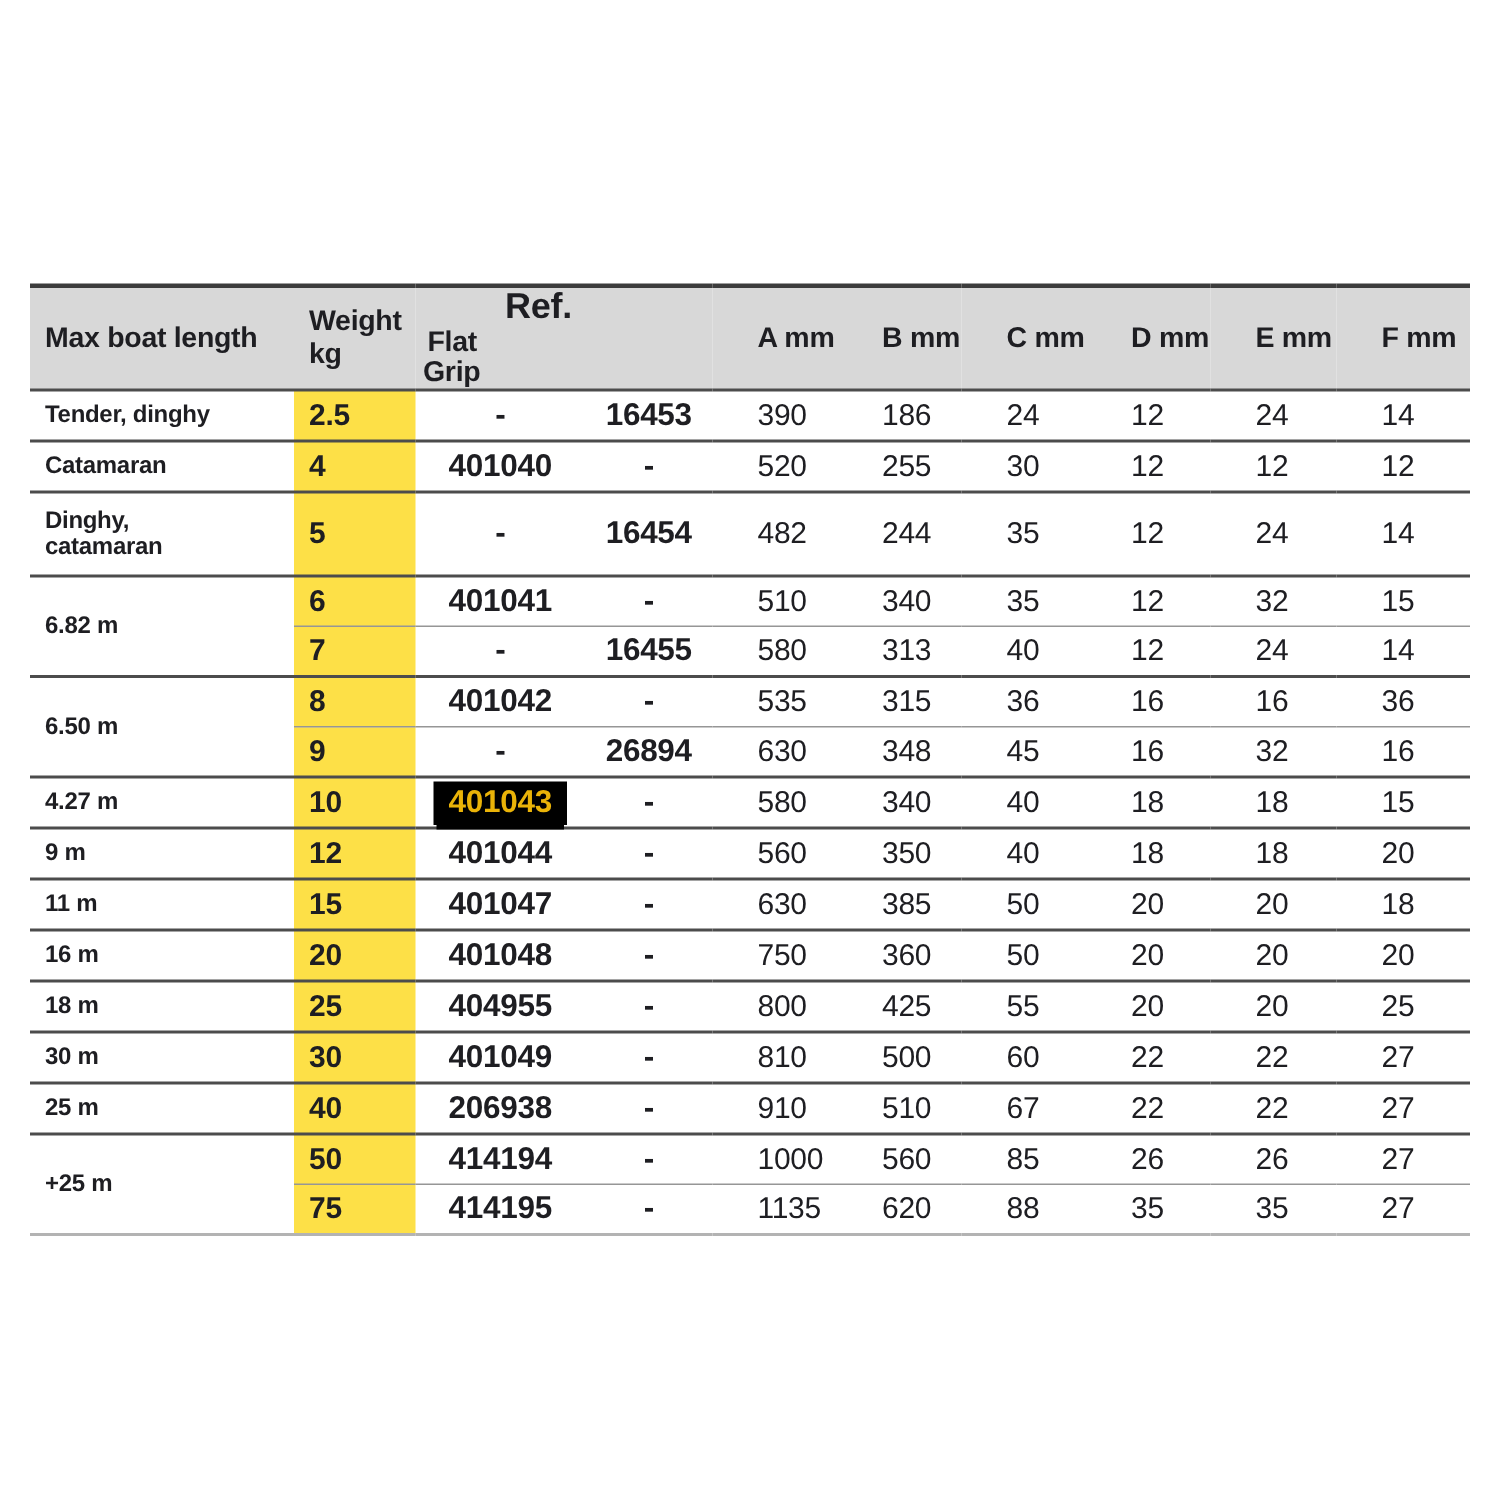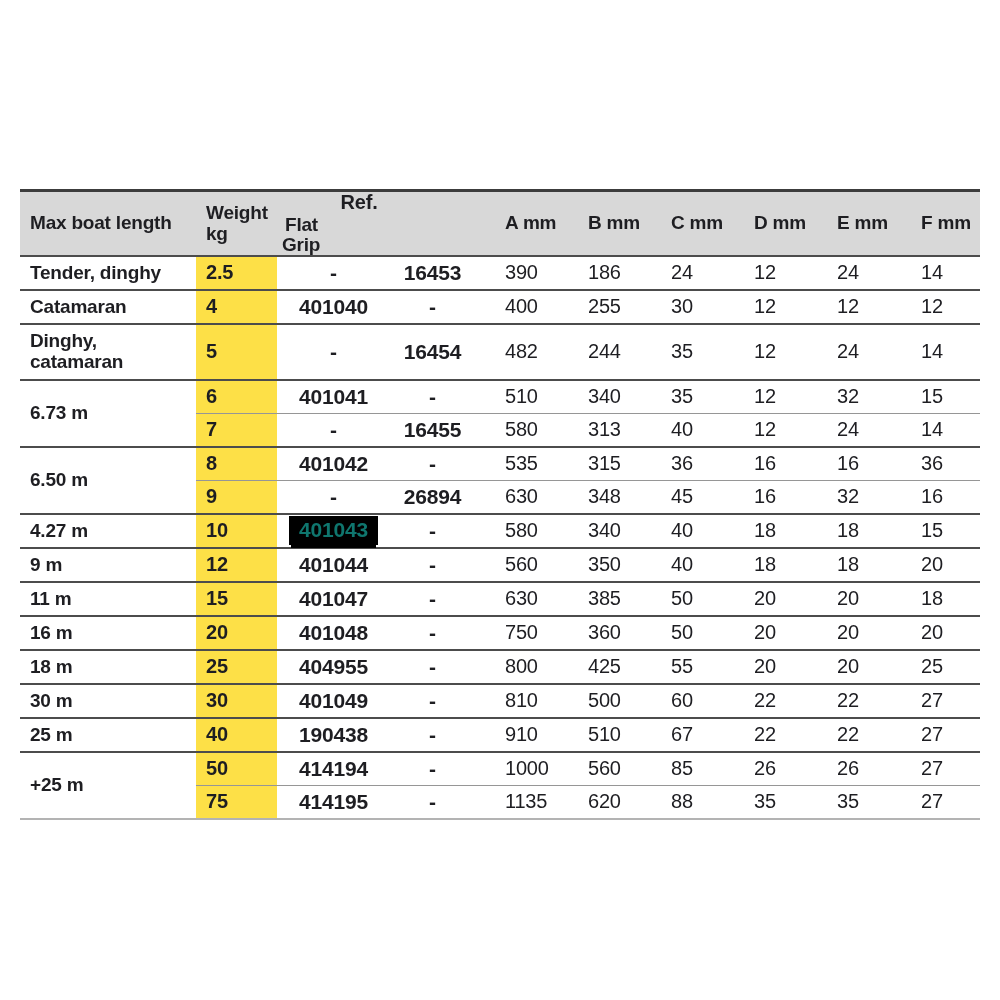--- a/index.html
+++ b/index.html
@@ -36,21 +36,21 @@
     vertical-align: middle;
     padding: 0;
     letter-spacing: -0.2px;
   }
   th.h-boat { padding-left: 10px; }
   th.h-weight { padding-left: 10px; line-height: 1.12; margin-top: 44px; }
   th.h-ref { vertical-align: middle; }
   .ref-top {
     text-align: center;
     padding-right: 34px;
-    font-size: 20px;
+    font-size: 24px;
     line-height: 1.05;
   }
   .ref-sub {
     display: flex;
     line-height: 1.05;
     margin-top: 2px;
     flex-direction: column;
   }
   .ref-sub .ref-flat { width: 113px; box-sizing: border-box; padding-left: 8px; }
   .ref-sub .ref-grip { width: 85px;  box-sizing: border-box; padding-left: 5px; }
@@ -62,21 +62,21 @@
     vertical-align: middle;
     font-size: 20px;
     letter-spacing: -0.2px;
   }
   tr.group td { border-top: 2px solid #4c4c4c; }
   tr.sub td   { border-top: 1px solid #969696; }
   tr.tall td  { height: 54px; }
 
   td.boat {
     font-weight: 700;
-    font-size: 19px;
+    font-size: 16px;
     padding-left: 10px;
     white-space: pre-line;
     line-height: 1.08;
   }
   td.weight {
     background: #fde047;
     font-weight: 700;
     padding-left: 10px;
   }
   td.flat, td.grip {
@@ -84,21 +84,21 @@
     font-weight: 700;
     font-size: 21px;
   }
   td.mm {
     padding-left: 30px;
     font-weight: 400;
   }
   .hl {
     display: inline-block;
     background: #000000;
-    color: #0f766e;
+    color: #eab308;
     padding: 2px 10px 3px 10px;
     box-shadow: 0 5px 0 -2px #000000;
   }
 </style>
 </head>
 <body>
 
 <div class="sheet">
   <table class="spec">
     <colgroup>
@@ -146,42 +146,42 @@
         <td class="mm">24</td>
         <td class="mm">12</td>
         <td class="mm">24</td>
         <td class="mm">14</td>
       </tr>
       <tr class="group">
         <td class="boat">Catamaran</td>
         <td class="weight">4</td>
         <td class="flat">401040</td>
         <td class="grip">-</td>
-        <td class="mm">400</td>
+        <td class="mm">520</td>
         <td class="mm">255</td>
         <td class="mm">30</td>
         <td class="mm">12</td>
         <td class="mm">12</td>
         <td class="mm">12</td>
       </tr>
       <tr class="group tall">
         <td class="boat">Dinghy,
 catamaran</td>
         <td class="weight">5</td>
         <td class="flat">-</td>
         <td class="grip">16454</td>
         <td class="mm">482</td>
         <td class="mm">244</td>
         <td class="mm">35</td>
         <td class="mm">12</td>
         <td class="mm">24</td>
         <td class="mm">14</td>
       </tr>
       <tr class="group">
-        <td class="boat" rowspan="2">6.73 m</td>
+        <td class="boat" rowspan="2">6.82 m</td>
         <td class="weight">6</td>
         <td class="flat">401041</td>
         <td class="grip">-</td>
         <td class="mm">510</td>
         <td class="mm">340</td>
         <td class="mm">35</td>
         <td class="mm">12</td>
         <td class="mm">32</td>
         <td class="mm">15</td>
       </tr>
@@ -287,21 +287,21 @@
         <td class="mm">810</td>
         <td class="mm">500</td>
         <td class="mm">60</td>
         <td class="mm">22</td>
         <td class="mm">22</td>
         <td class="mm">27</td>
       </tr>
       <tr class="group">
         <td class="boat">25 m</td>
         <td class="weight">40</td>
-        <td class="flat">190438</td>
+        <td class="flat">206938</td>
         <td class="grip">-</td>
         <td class="mm">910</td>
         <td class="mm">510</td>
         <td class="mm">67</td>
         <td class="mm">22</td>
         <td class="mm">22</td>
         <td class="mm">27</td>
       </tr>
       <tr class="group">
         <td class="boat" rowspan="2">+25 m</td>

